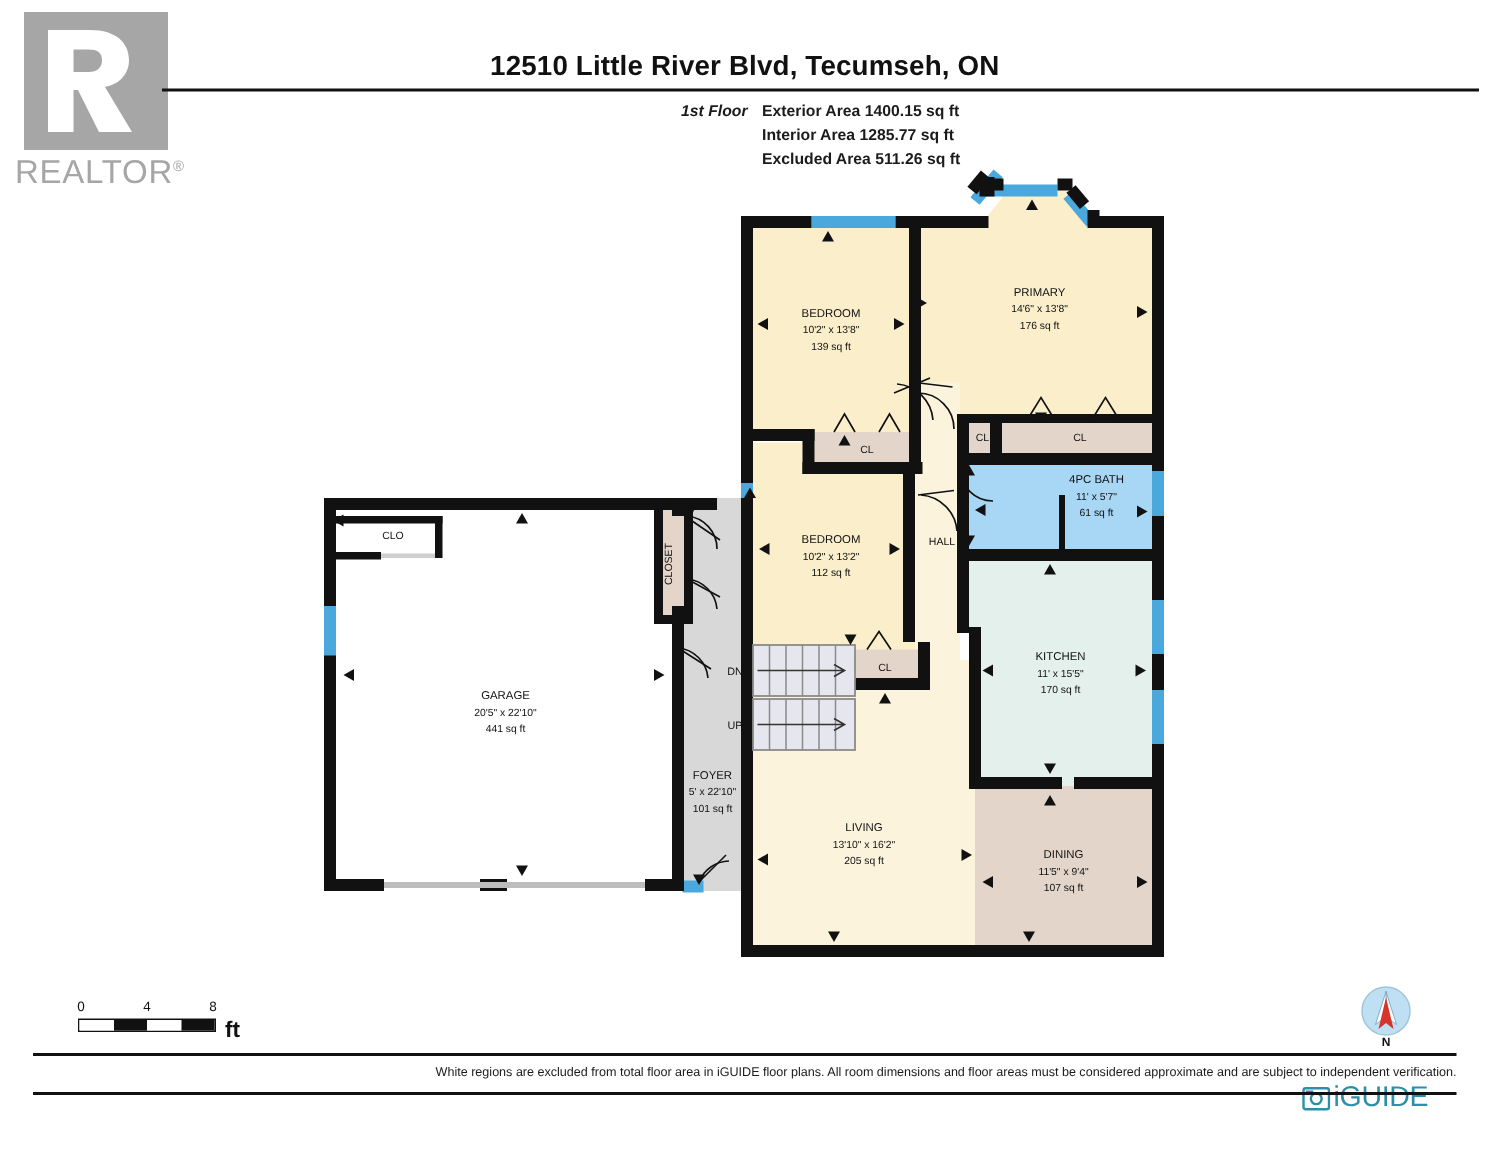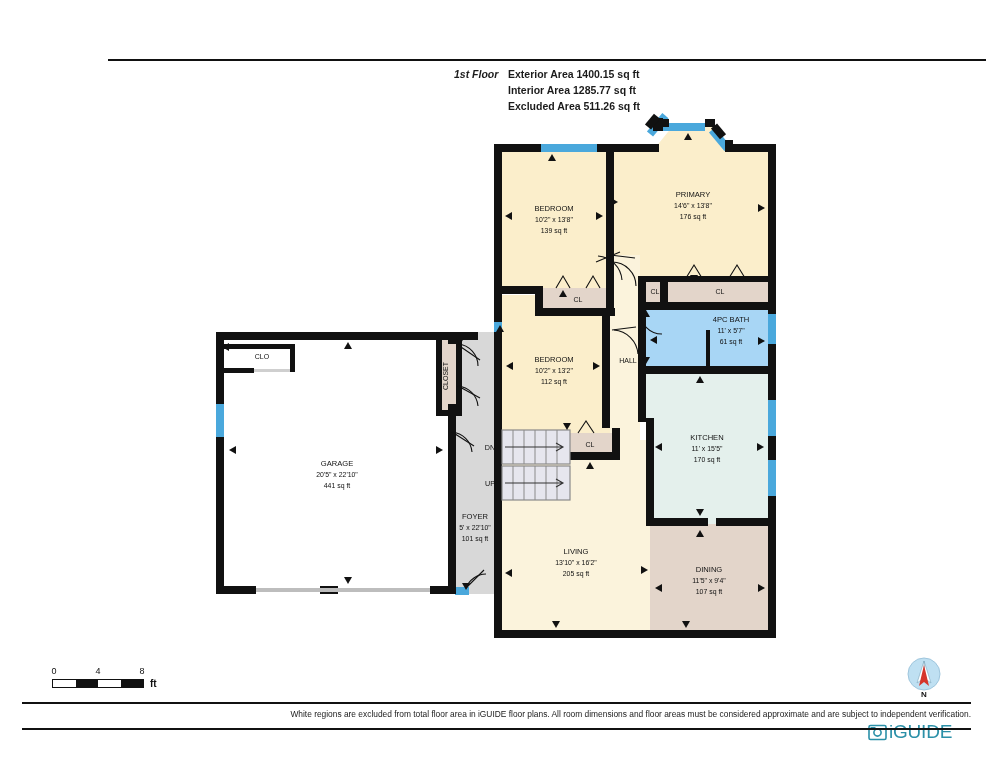--- a/index.html
+++ b/index.html
@@ -139,21 +139,21 @@
     box-sizing: border-box;
     display: flex;
   }
   #scale-bar .bar span { display: block; height: 100%; }
   #scale-bar .seg-w { background: #fff; }
   #scale-bar .seg-b { background: #111; }
   #scale-bar .unit {
     position: absolute;
     left: 98px;
     top: 12px;
-    font-size: 10px;
+    font-size: 15px;
     font-weight: bold;
     color: #111;
   }
 
   
   #prepared-date {
     position: absolute;
     left: 0;
     top: 679px;
     width: 993px;
@@ -242,23 +242,32 @@
   .room-name { font-size: 7.6px; text-anchor: middle; }
   .room-dim  { font-size: 6.9px; text-anchor: middle; }
   .cl-label  { font-size: 7.0px; text-anchor: middle; }
   .stair-label { font-size: 7.2px; text-anchor: middle; }
 </style>
 </head>
 <body>
 
 <div class="page">
 
+  <div id="realtor-logo">
+    <div class="rbox"></div>
+    <svg class="rglyph" viewBox="0 0 96 92">
+      <path d="M16 12 H44 C62 12 70 21 70 32 C70 41 64 48 54 50 L72 80 H50 L36 52 H33 V80 H16 Z
+               M33 25 V40 H43 C49 40 52 37 52 32 C52 27 49 25 43 25 Z" fill="#ffffff"></path>
+    </svg>
+    <div class="rword"><span>REALTOR</span><span class="rsup">®</span></div>
+  </div>
 
   <div id="header-rule"></div>
 
+  <div id="page-title">12510 Little River Blvd, Tecumseh, ON</div>
 
   <div id="floor-summary">
     <div class="floor-label">1st Floor</div>
     <div class="areas">
       <div>Exterior Area 1400.15 sq ft</div>
       <div>Interior Area 1285.77 sq ft</div>
       <div>Excluded Area 511.26 sq ft</div>
     </div>
   </div>
 

